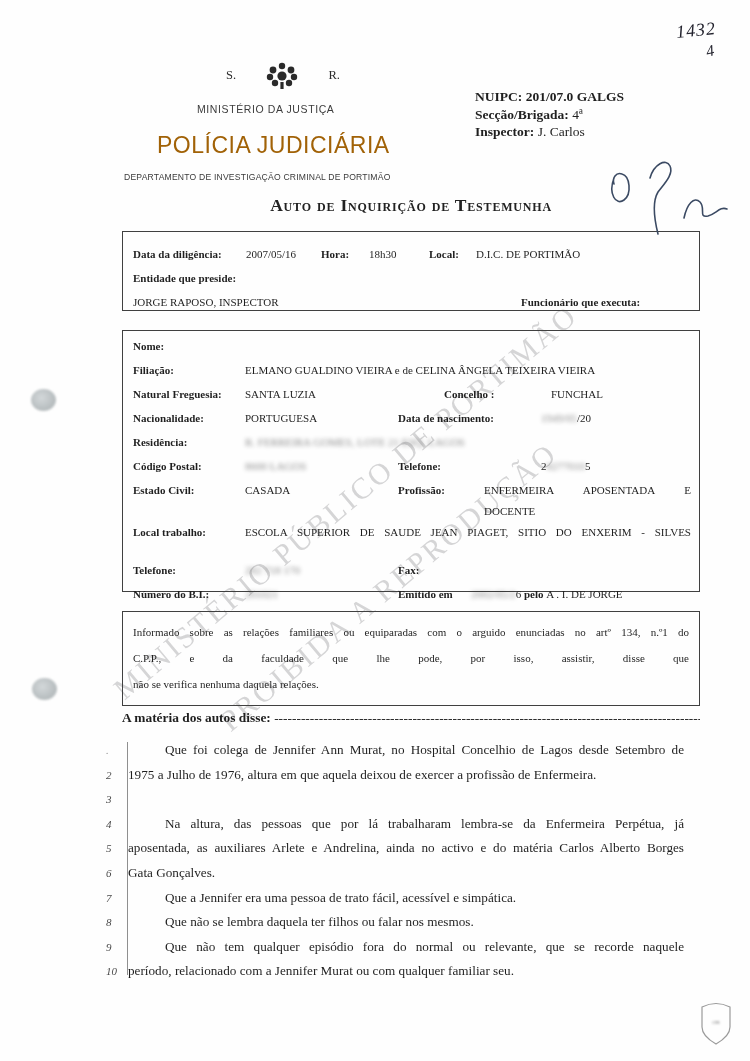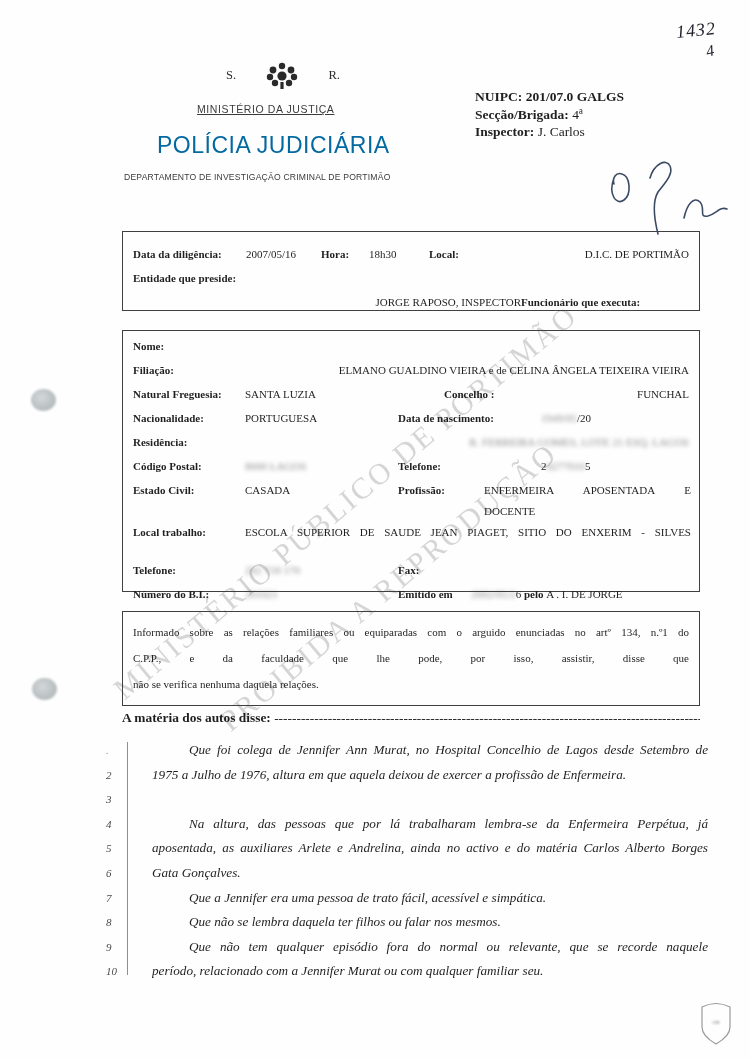--- a/index.html
+++ b/index.html
@@ -21,22 +21,22 @@
   
   .hw { position:absolute; font-family:"Liberation Serif", serif; font-style:italic;
     color:#23232e; }
   #hw1 { left:676px; top:20px; font-size:18px; transform:rotate(-6deg); letter-spacing:1px; }
   #hw2 { left:706px; top:42px; font-size:16px; transform:rotate(-12deg); }
 
   
   .crest-row { position:absolute; left:226px; top:60px; width:114px;
     display:flex; align-items:center; justify-content:space-between; font-size:12.5px; color:#2c2c2c; }
   .ministry { position:absolute; left:197px; top:103px; font-size:10.5px;
-    letter-spacing:.6px; color:#3c3c3c;text-decoration:underline; }
-  .org { position:absolute; left:157px; top:132px; font-size:23px; letter-spacing:.5px; color:#0369a1; }
+    letter-spacing:.6px; color:#3c3c3c; }
+  .org { position:absolute; left:157px; top:132px; font-size:23px; letter-spacing:.5px; color:#a16207; }
   .dept { position:absolute; left:124px; top:172px; font-size:8.6px; letter-spacing:.2px; color:#3a3a3a; }
   .case-block { position:absolute; left:475px; top:88px; font-size:13.5px; line-height:17.5px; }
   .doc-title { position:absolute; left:122px; top:195px; width:578px; text-align:center;
     font-variant:small-caps; font-weight:bold; font-size:17.5px; letter-spacing:.8px; color:#222; }
 
   
   #sig { position:absolute; left:600px; top:156px; z-index:3; }
   
   #stamp { position:absolute; left:694px; top:999px; }
   #stamp text { font-size:6px; fill:#8a8a8a; }
@@ -49,39 +49,39 @@
 
   
   .box { position:absolute; left:122px; width:578px; border:1.5px solid #404040;
     box-sizing:border-box; padding:12px 10px; font-size:11px; z-index:2; background:transparent; }
   #box1 { top:231px; height:80px; }
   #box2 { top:330px; height:262px; padding-top:5px; }
   #box3 { top:600px; height:95px; padding-top:7px;margin-top:11px; }
 
   .row { display:flex; align-items:flex-start; min-height:24px; line-height:21px; }
   .c { flex:0 0 auto; box-sizing:border-box; }
-  .grow { flex:1 1 auto;text-align:right; }
+  .grow { flex:1 1 auto; }
 
   .redact { filter:blur(2.2px); opacity:.55; }
 
   .jline { text-align:justify; text-align-last:justify; }
   #box3 .l { line-height:26px; }
 
   .materia { position:absolute; left:122px; top:710px; width:578px; font-size:13.4px;
     white-space:nowrap; overflow:hidden; z-index:2; }
 
   
   .dep { position:absolute; left:98px; top:739px; width:602px; z-index:2; }
   .dep::before { content:''; position:absolute; left:29px; top:3px; bottom:10px;
     width:1px; background:#8f8f8f; }
   .dep-row { display:flex; align-items:flex-start; height:24.6px; }
   .dep-num { flex:0 0 29px; box-sizing:border-box; padding-left:8px;
     font-style:italic; font-size:11px; color:#4a4a4a; line-height:22px; }
-  .dep-text { flex:0 0 556px; margin-left:25px; font-size:13.2px; line-height:21px;
-    overflow:hidden; white-space:normal;font-style:italic; }
+  .dep-text { flex:0 0 556px; margin-left:1px; font-size:13.2px; line-height:21px;
+    overflow:hidden; white-space:normal; }
   .ind { text-indent:37px; }
   .jus { text-align:justify; text-align-last:justify; }
 </style>
 </head>
 <body>
 
 <div class="page">
 
   <div class="hole" id="hole1"></div>
   <div class="hole" id="hole2"></div>
@@ -115,20 +115,21 @@
 
   <div class="case-block">
     <div><span class="b">NUIPC:</span>
       <span class="b">201/07.0 GALGS</span></div>
     <div><span class="b">Secção/Brigada:</span>
       <span>4ª</span></div>
     <div><span class="b">Inspector:</span>
       <span>J. Carlos</span></div>
   </div>
 
+  <div class="doc-title">Auto de Inquirição de Testemunha</div>
 
   <svg id="sig" width="135" height="92" viewBox="0 0 135 92">
     <g fill="none" stroke="#3b4a63" stroke-width="1.6" stroke-linecap="round">
       <path d="M14,22 C8,38 16,50 24,44 C32,38 30,20 22,18 C16,16 12,22 14,28"></path>
       <path d="M50,22 C54,8 66,2 70,10 C74,18 64,28 58,36 C52,46 54,62 58,78"></path>
       <path d="M84,62 C87,48 94,40 100,46 C106,52 98,62 108,60 C116,58 120,50 127,53"></path>
     </g>
   </svg>
 
   <div class="box" id="box1">

